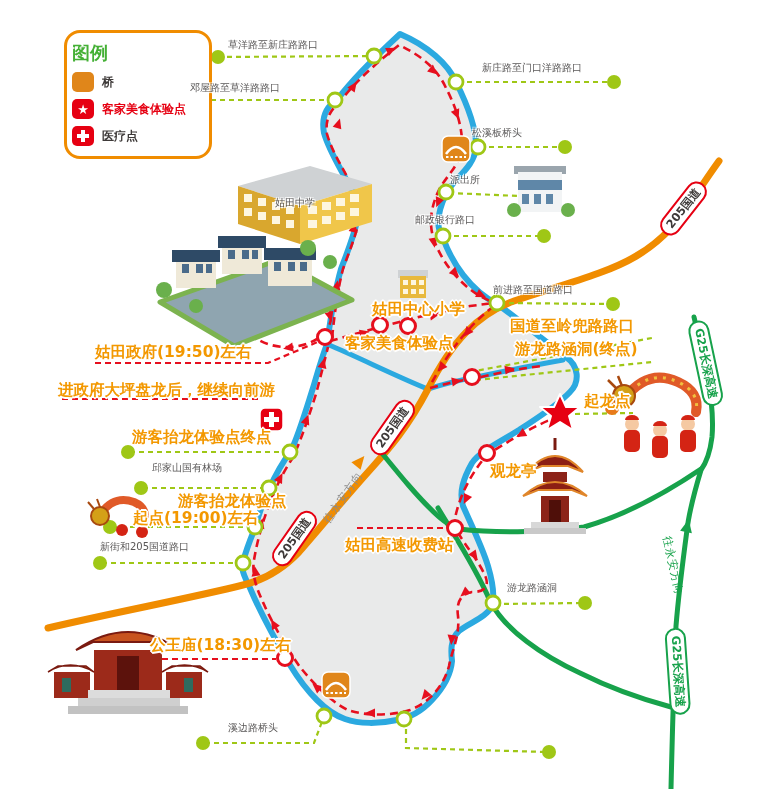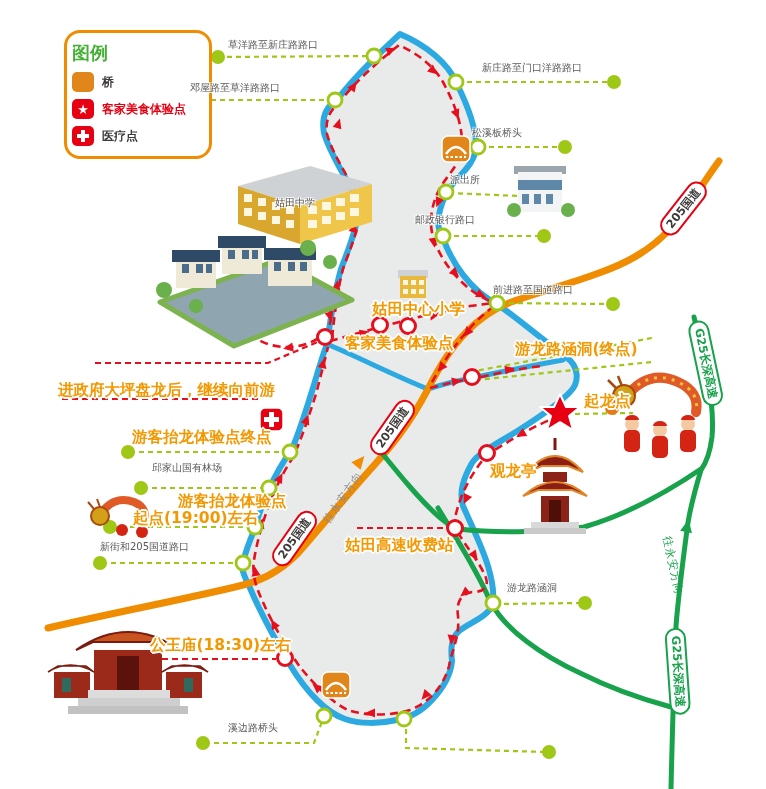--- a/index.html
+++ b/index.html
@@ -344,26 +344,28 @@
 <div class="gl" style="left:472px;top:126px;">松溪板桥头</div>
 <div class="gl" style="left:450px;top:173px;">派出所</div>
 <div class="gl" style="left:415px;top:213px;">邮政银行路口</div>
 <div class="gl" style="left:275px;top:196px;">姑田中学</div>
 <div class="gl" style="left:493px;top:283px;">前进路至国道路口</div>
 <div class="gl" style="left:152px;top:461px;">邱家山国有林场</div>
 <div class="gl" style="left:100px;top:540px;">新街和205国道路口</div>
 <div class="gl" style="left:228px;top:721px;">溪边路桥头</div>
 <div class="gl" style="left:507px;top:581px;">游龙路涵洞</div>
 
+<div class="ol" style="left:95px;top:342px;">姑田政府(19:50)左右</div>
 <div class="ol" style="left:58px;top:380px;">进政府大坪盘龙后，继续向前游</div>
 <div class="ol" style="left:132px;top:427px;">游客抬龙体验点终点</div>
 <div class="ol" style="left:133px;top:491px;padding-left:45px;">游客抬龙体验点</div>
 <div class="ol" style="left:133px;top:508px;">起点(19:00)左右</div>
 <div class="ol" style="left:372px;top:299px;">姑田中心小学</div>
 <div class="ol" style="left:345px;top:333px;">客家美食体验点</div>
+<div class="ol" style="left:510px;top:316px;">国道至岭兜路路口</div>
 <div class="ol" style="left:515px;top:339px;">游龙路涵洞(终点)</div>
 <div class="ol" style="left:584px;top:391px;">起龙点</div>
 <div class="ol" style="left:490px;top:461px;">观龙亭</div>
 <div class="ol" style="left:345px;top:535px;">姑田高速收费站</div>
 <div class="ol" style="left:150px;top:635px;">公王庙(18:30)左右</div>
 
 <div class="badge" style="left:652px;top:198px;transform:rotate(-52deg);">205国道</div>
 <div class="badge" style="left:361px;top:417px;transform:rotate(-55deg);">205国道</div>
 <div class="badge" style="left:263px;top:528px;transform:rotate(-55deg);">205国道</div>
 <div class="badge green" style="left:662px;top:353px;transform:rotate(78deg);">G25长深高速</div>

